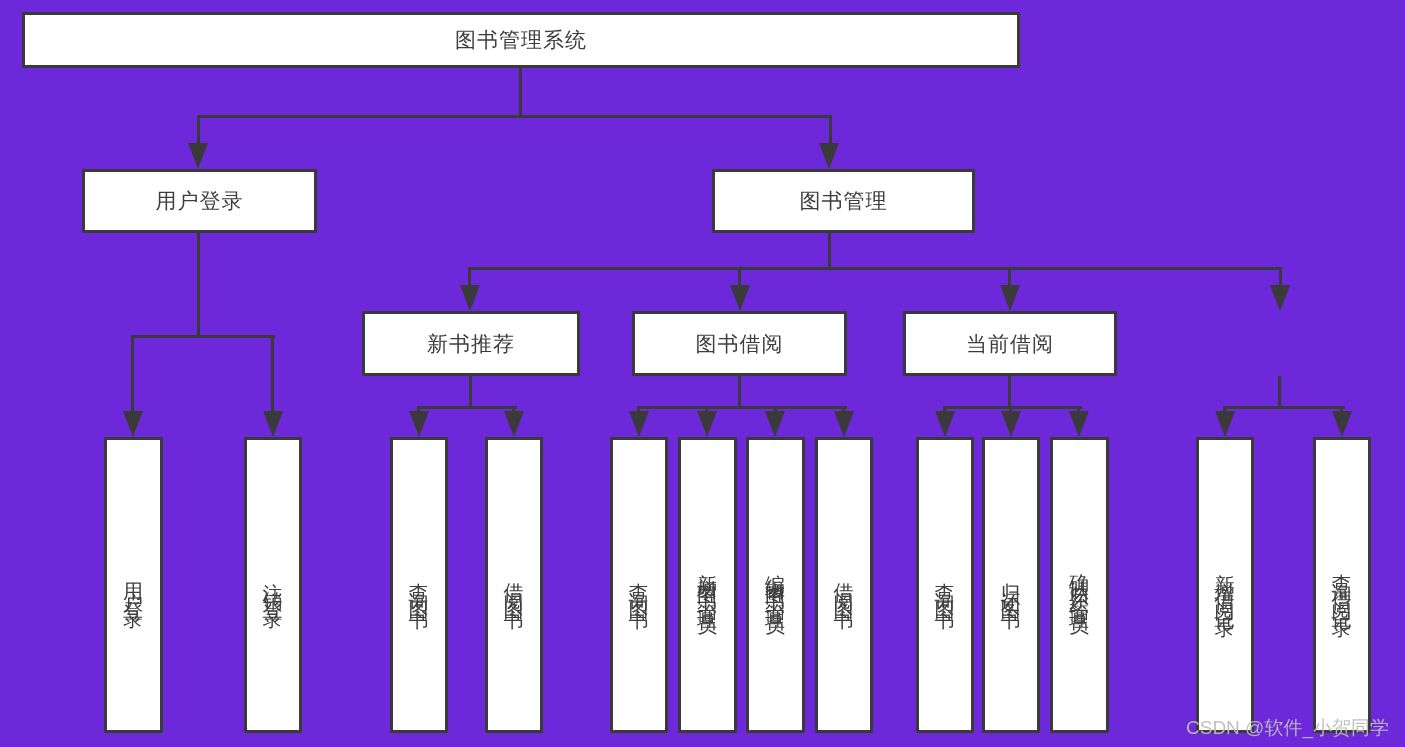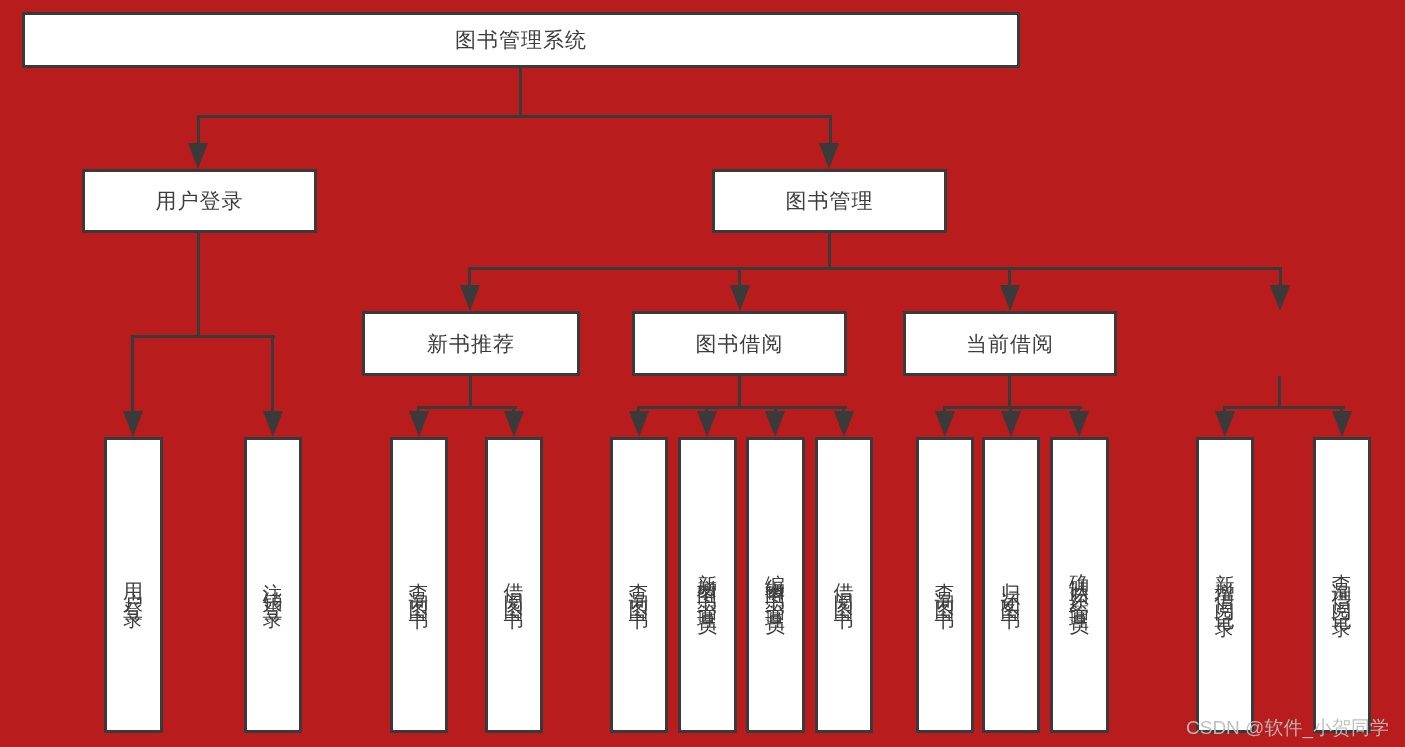--- a/index.html
+++ b/index.html
@@ -1,17 +1,17 @@
 <!DOCTYPE html>
 <html><head>
 <meta charset="utf-8">
 <style>
   html,body{margin:0;padding:0;background:#ffffff;}
   .canvas{
-    position:relative;width:1405px;height:747px;background:#b91c1c;overflow:hidden;
+    position:relative;width:1405px;height:747px;background:#6d28d9;overflow:hidden;
     font-family:"Liberation Sans","DejaVu Sans",sans-serif;
   }
   .hbox{
     position:absolute;box-sizing:border-box;border:3px solid #3a3a3a;background:#ffffff;
     display:flex;align-items:center;justify-content:center;
     font-size:21px;color:#3d3d3d;letter-spacing:1px;
   }
   .vbox{
     position:absolute;box-sizing:border-box;border:3px solid #3a3a3a;background:#ffffff;
     display:flex;align-items:center;justify-content:center;
@@ -41,21 +41,21 @@
   <div class="ln" style="left:519px;top:68px;width:3px;height:50px;"></div>
   <div class="ln" style="left:197px;top:115px;width:635px;height:3px;"></div>
   <div class="ln" style="left:197px;top:115px;width:3px;height:32px;"></div>
   <div class="ln" style="left:829px;top:115px;width:3px;height:32px;"></div>
   <div class="arrow" style="left:188px;top:143px;"></div>
   <div class="arrow" style="left:819px;top:143px;"></div>
 
   <div class="hbox" style="left:82px;top:169px;width:235px;height:64px;">
     <span>用户登录</span>
   </div>
-  <div class="hbox" style="left:712px;top:169px;width:235px;height:64px;">
+  <div class="hbox" style="left:712px;top:169px;width:263px;height:64px;">
     <span>图书管理</span>
   </div>
 
   <div class="ln" style="left:197px;top:233px;width:3px;height:104px;"></div>
   <div class="ln" style="left:131px;top:335px;width:144px;height:3px;"></div>
   <div class="ln" style="left:131px;top:335px;width:3px;height:80px;"></div>
   <div class="ln" style="left:271px;top:335px;width:3px;height:80px;"></div>
   <div class="arrow" style="left:123px;top:411px;"></div>
   <div class="arrow" style="left:263px;top:411px;"></div>
 

